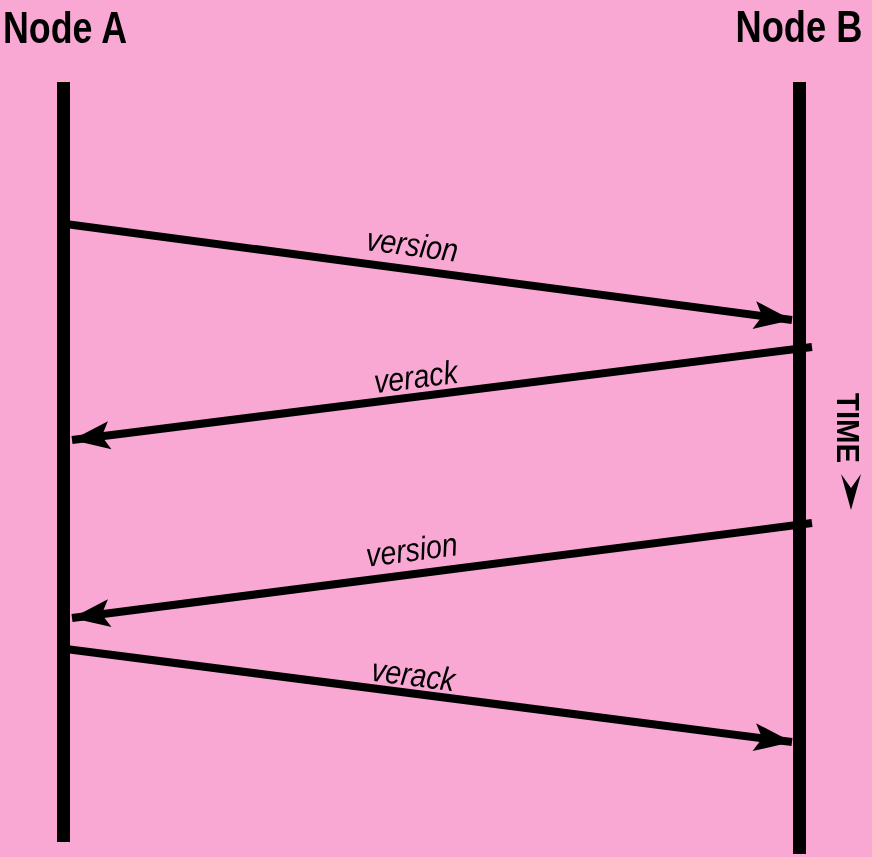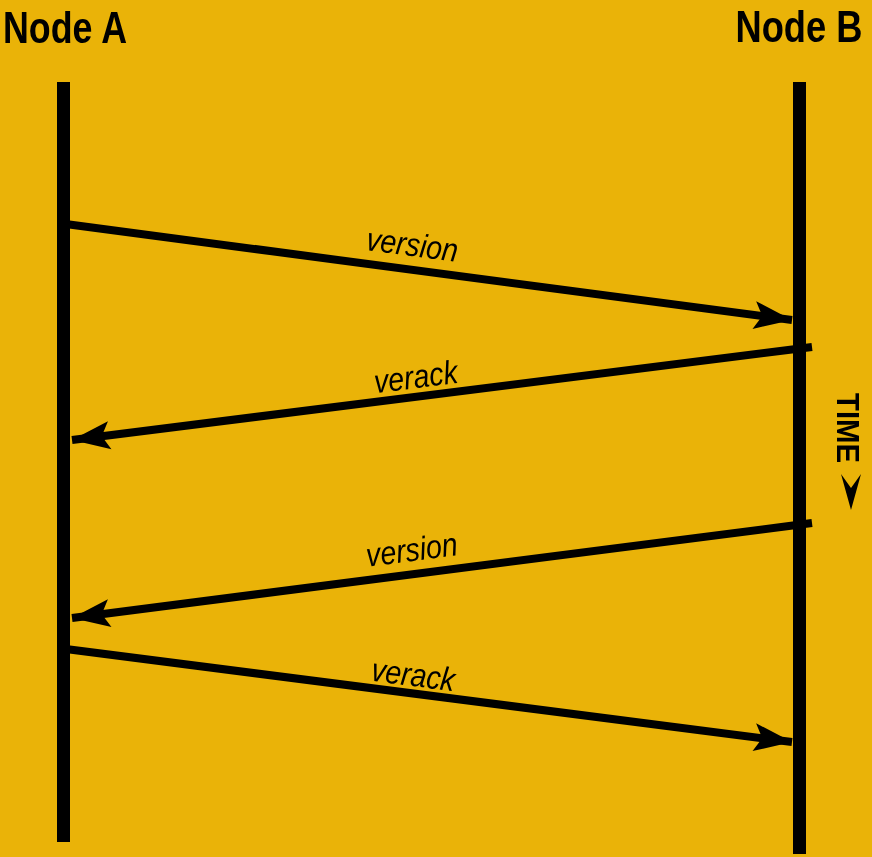--- a/index.html
+++ b/index.html
@@ -4,21 +4,21 @@
 <style>
   html, body {
     margin: 0;
     padding: 0;
     background: #ffffff;
   }
   .canvas {
     position: relative;
     width: 872px;
     height: 857px;
-    background: #eab308;
+    background: #f9a8d4;
     overflow: hidden;
     font-family: "Liberation Sans", sans-serif;
   }
   svg { display: block; }
   .node-title {
     font-family: "Liberation Sans", sans-serif;
     font-weight: bold;
     font-size: 44px;
     fill: #000000;
   }

